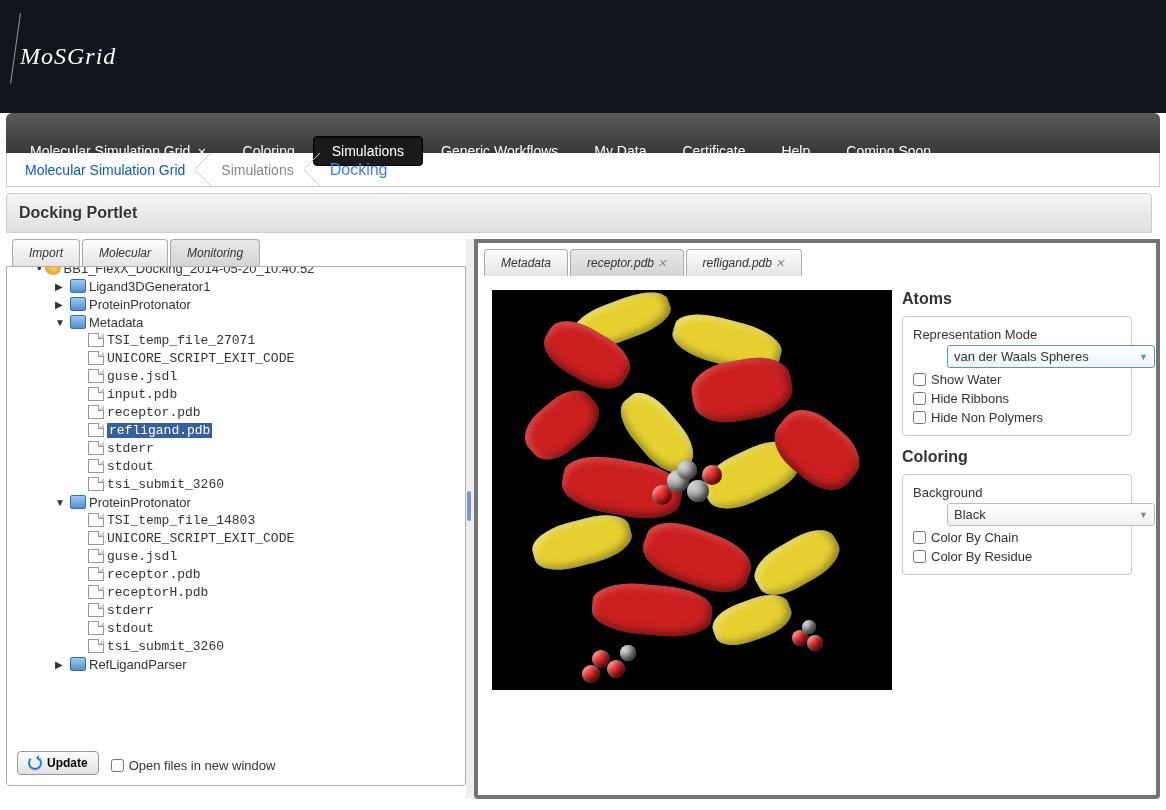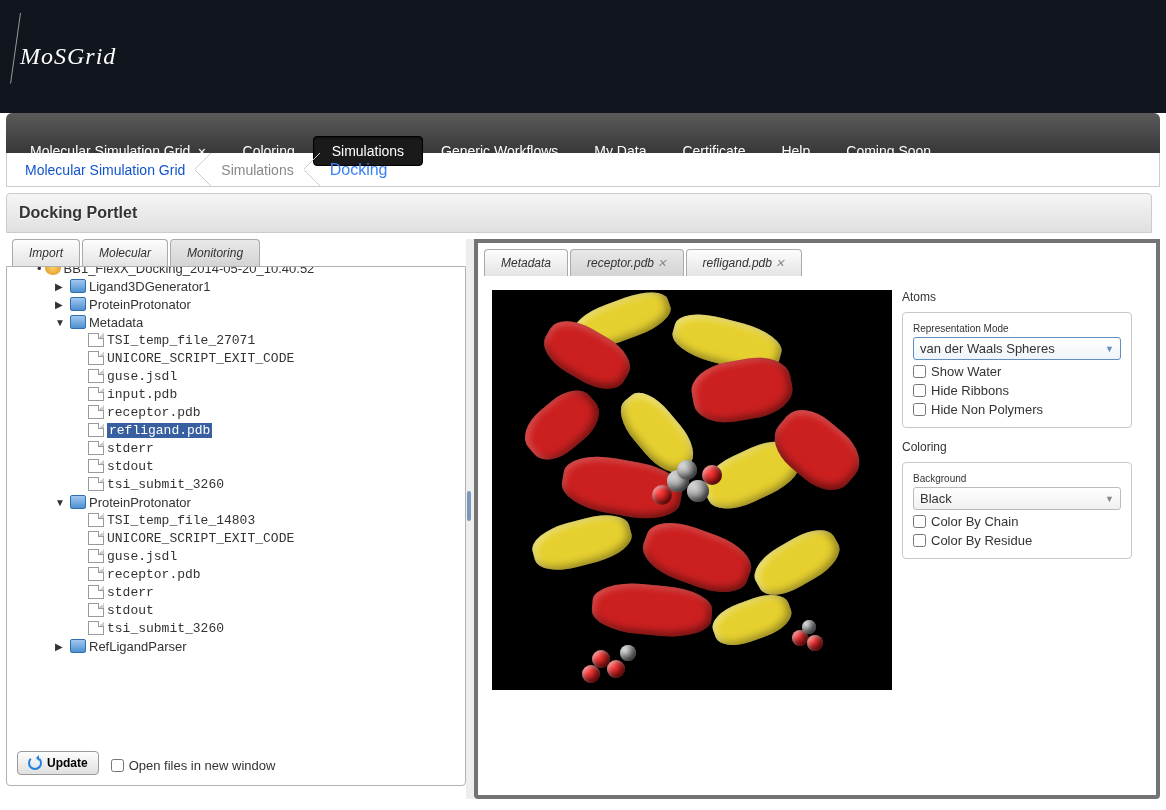--- a/index.html
+++ b/index.html
@@ -47,23 +47,23 @@
 .right-tabs { display: flex; gap: 2px; padding: 6px 6px 0 6px; }
 .right-body { display: flex; padding: 14px; gap: 10px; }
 .viewer { width: 400px; height: 400px; background: #000; position: relative; overflow: hidden; }
 .ribbon { position: absolute; border-radius: 40%; }
 .r-yellow { background: #e6d030; box-shadow: inset -3px -3px 8px rgba(0,0,0,0.4), inset 3px 3px 6px rgba(255,255,220,0.5); }
 .r-red { background: #cc2020; box-shadow: inset -3px -3px 8px rgba(0,0,0,0.5), inset 3px 3px 6px rgba(255,160,160,0.4); }
 .sphere { position: absolute; border-radius: 50%; box-shadow: inset -3px -3px 6px rgba(0,0,0,0.6), inset 2px 2px 4px rgba(255,255,255,0.6); }
 .s-red { background: radial-gradient(circle at 35% 35%, #ff4040, #a00000); }
 .s-grey { background: radial-gradient(circle at 35% 35%, #d0d0d0, #606060); }
 .panel-section { border: 1px solid #c8c8c8; border-radius: 4px; padding: 10px; margin-bottom: 12px; width: 230px; }
-.panel-heading { font-weight: normal; font-size: 12px; margin-bottom: 8px; }
-.field-label { font-size: 10px; margin-bottom: 3px; }
-.select-box { width: 100%; border: 1px solid #6090c0; border-radius: 3px; padding: 3px 6px; background: linear-gradient(#fff, #eef4fa); font-size: 13px; display: flex; justify-content: space-between; align-items: center; cursor: pointer; }
+.panel-heading { font-weight: bold; font-size: 16px; margin-bottom: 8px; }
+.field-label { font-size: 13px; margin-bottom: 3px; }
+.select-box { width: 100%; border: 1px solid #6090c0; border-radius: 3px; padding: 3px 6px; background: linear-gradient(#fff, #eef4fa); font-size: 13px; display: flex; justify-content: space-between; align-items: center; cursor: pointer; margin-left: 34px; }
 .select-box .arrow { font-size: 9px; color: #6090c0; }
 .select-box.plain { border-color: #bbb; background: linear-gradient(#fff, #f0f0f0); }
 .select-box.plain .arrow { color: #888; }
 .chk-row { display: flex; align-items: center; gap: 5px; font-size: 13px; margin-top: 4px; }
 .chk-row input { width: 13px; height: 13px; }
 </style>
 </head>
 <body>
 
 <div class="header-top">
@@ -167,20 +167,24 @@
             <span class="icon file-icon"></span>
             <span class="label">UNICORE_SCRIPT_EXIT_CODE</span>
           </div>
         <div class="tree-row indent-4">
             <span class="icon file-icon"></span>
             <span class="label">guse.jsdl</span>
           </div>
         <div class="tree-row indent-4">
             <span class="icon file-icon"></span>
             <span class="label">receptor.pdb</span>
+          </div>
+        <div class="tree-row indent-4">
+            <span class="icon file-icon"></span>
+            <span class="label">receptorH.pdb</span>
           </div>
         <div class="tree-row indent-4">
             <span class="icon file-icon"></span>
             <span class="label">stderr</span>
           </div>
         <div class="tree-row indent-4">
             <span class="icon file-icon"></span>
             <span class="label">stdout</span>
           </div>
         <div class="tree-row indent-4">

